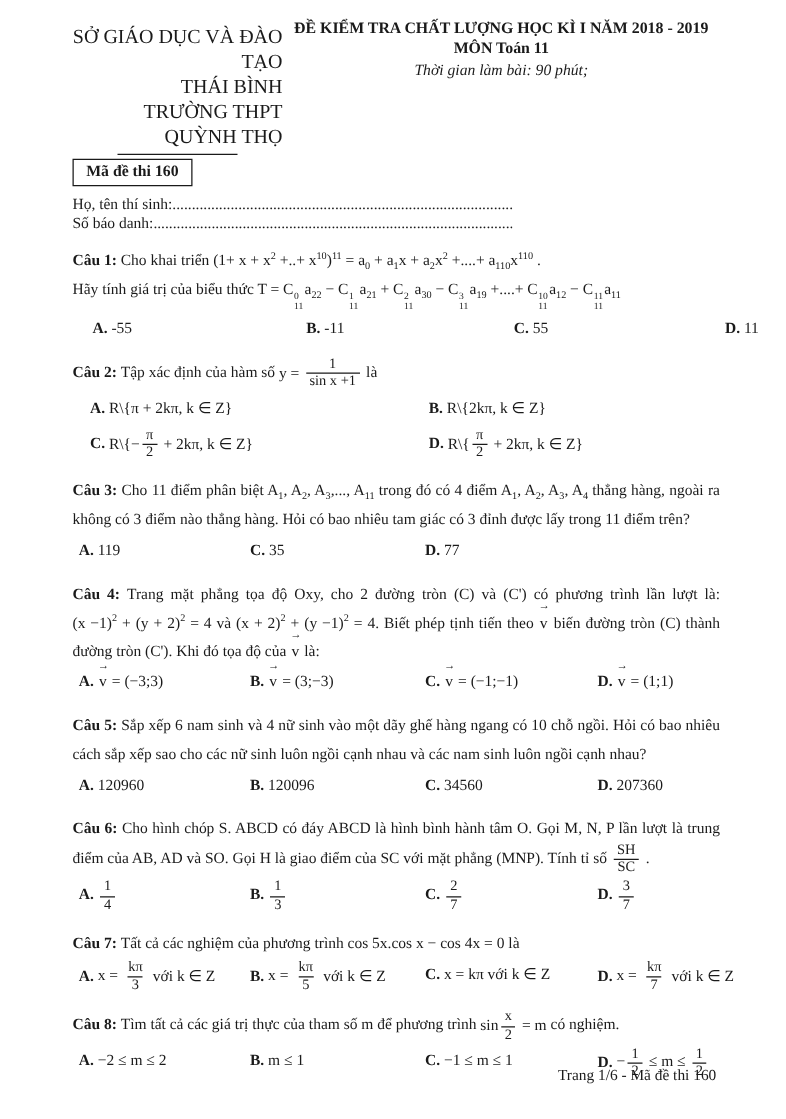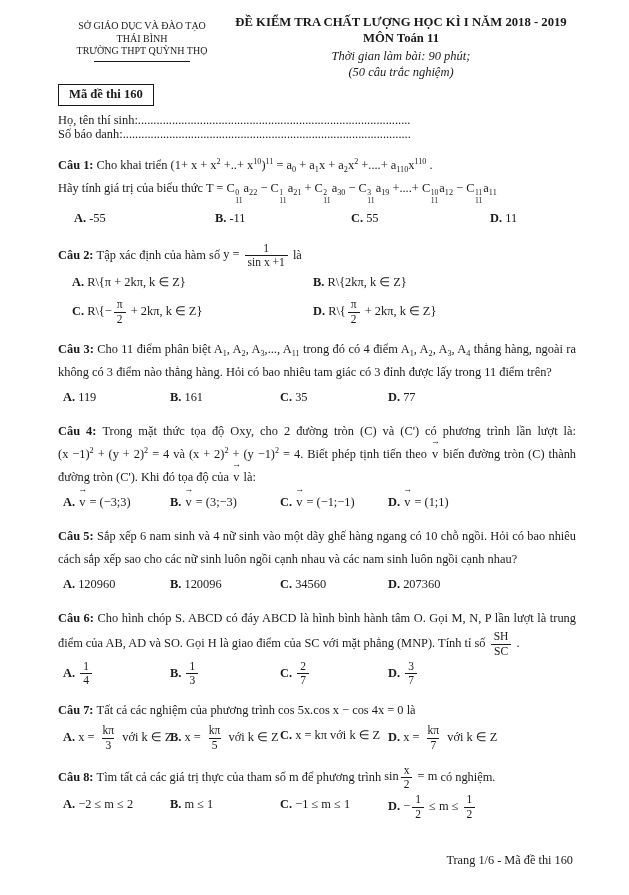--- a/index.html
+++ b/index.html
@@ -2,21 +2,21 @@
 <html><head>
 <meta charset="utf-8">
 <style>
   html,body { margin:0; padding:0; background:#ffffff; }
   body { width:629px; height:895px; font-family:"Liberation Serif", serif; color:#1a1a1a; }
   .page { position:relative; width:629px; height:895px; box-sizing:border-box;
           padding:15px 53px 0 58px; overflow:hidden; background:#ffffff; }
 
   
   header { display:flex; }
-  .hdr-left { width:168px; text-align:center; font-size:10px; line-height:1.25; padding-top:5px; }
+  .hdr-left { width:168px; text-align:right; font-size:16px; line-height:1.25; padding-top:5px; }
   .hr-line { width:96px; border-bottom:1.3px solid #1a1a1a; margin:3px auto 0; }
   .hdr-right { flex:1; text-align:center; }
   .title1 { font-weight:bold; font-size:12.7px; white-space:nowrap; }
   .title2 { font-weight:bold; font-size:12.7px; margin-top:1px; }
   .time, .note { font-style:italic; font-size:12.5px; line-height:1.3;text-align:center; }
   .time { margin-top:2px; }
 
   .code-row { text-align:left; margin-top:3px; height:25px; }
   .code-box { display:inline-block; border:1.4px solid #1a1a1a; padding:2px 10px 3px;
               font-weight:bold; font-size:12.6px; }
@@ -38,21 +38,21 @@
   .frac .num { display:block; padding:0 3px; }
   .frac .den { display:block; padding:0 3px; border-top:1px solid currentColor; }
 
   .ss { display:inline-flex; flex-direction:column; align-items:flex-start;
         font-size:0.62em; line-height:1.05; vertical-align:-0.45em; margin:0 1px 0 0.5px; }
 
   .vec { display:inline-block; position:relative; padding:0 1px; }
   .vec::after { content:"→"; position:absolute; left:0; right:0; top:-0.72em;
                 font-size:0.72em; text-align:center; font-style:normal; line-height:1; }
 
-  .opts { display:grid; margin-top:2px; }
+  .opts { display:grid; margin-top:2px;gap:30px; }
   .opts.row4  { grid-template-columns:107px 110px 108px 1fr; padding-left:5px; }
   .opts.row4w { grid-template-columns:141px 136px 139px 1fr; padding-left:16px; }
   .opts.grid2 { grid-template-columns:241px 1fr; padding-left:14px; row-gap:5px; }
   .opt { line-height:1.8; white-space:nowrap; }
   .opt-label { font-weight:bold; }
 
   footer { position:absolute; right:56px; bottom:27px; font-size:12.3px; }
 </style>
 </head>
 <body>
@@ -63,21 +63,20 @@
     <div class="hdr-left">
       <div>SỞ GIÁO DỤC VÀ ĐÀO TẠO</div>
       <div>THÁI BÌNH</div>
       <div>TRƯỜNG THPT QUỲNH THỌ</div>
       <div class="hr-line"></div>
     </div>
     <div class="hdr-right">
       <div class="title1">ĐỀ KIỂM TRA CHẤT LƯỢNG HỌC KÌ I NĂM 2018 - 2019</div>
       <div class="title2">MÔN Toán 11</div>
       <div class="time">Thời gian làm bài: 90 phút;</div>
-      <div class="note">(50 câu trắc nghiệm)</div>
     </div>
   </header>
 
   <div class="code-row">
     <span class="code-box">Mã đề thi 160</span>
   </div>
 
   <div class="name-block">
     <div class="name-line">
       <span>Họ, tên thí sinh:</span><span class="dots">..........................................................................................................</span>
@@ -132,27 +131,26 @@
                 <span class="num">π</span>
                 <span class="den">2</span>
               </span> + 2kπ, k ∈ Z}</span></span>
         </div>
       </div>
       <div class="question">
         <div class="q-line just"><span class="q-label">Câu 3: </span><span class="trun">Cho 11 điểm phân biệt </span><span class="mrun">A<sub>1</sub>, A<sub>2</sub>, A<sub>3</sub>,..., A<sub>11</sub></span><span class="trun"> trong đó có 4 điểm </span><span class="mrun">A<sub>1</sub>, A<sub>2</sub>, A<sub>3</sub>, A<sub>4</sub></span><span class="trun"> thẳng hàng, ngoài ra</span></div>
         <div class="q-line"><span class="trun">không có 3 điểm nào thẳng hàng. Hỏi có bao nhiêu tam giác có 3 đỉnh được lấy trong 11 điểm trên?</span></div>
         <div class="opts row4">
           <span class="opt"><span class="opt-label">A. </span><span class="trun">119</span></span>
-          <span class="opt"><span class="opt-label">B. </span><span class="trun">161</span></span>
           <span class="opt"><span class="opt-label">C. </span><span class="trun">35</span></span>
           <span class="opt"><span class="opt-label">D. </span><span class="trun">77</span></span>
         </div>
       </div>
       <div class="question">
-        <div class="q-line just"><span class="q-label">Câu 4: </span><span class="trun">Trong mặt thức tọa độ </span><span class="mrun">Oxy</span><span class="trun">, cho 2 đường tròn (C) và (C') có phương trình lần lượt là:</span></div>
+        <div class="q-line just"><span class="q-label">Câu 4: </span><span class="trun">Trang mặt phẳng tọa độ </span><span class="mrun">Oxy</span><span class="trun">, cho 2 đường tròn (C) và (C') có phương trình lần lượt là:</span></div>
         <div class="q-line just"><span class="mrun">(x −1)<sup>2</sup> + (y + 2)<sup>2</sup> = 4</span><span class="trun"> và </span><span class="mrun">(x + 2)<sup>2</sup> + (y −1)<sup>2</sup> = 4</span><span class="trun">. Biết phép tịnh tiến theo </span><span class="mrun"><span class="vec">v</span></span><span class="trun"> biến đường tròn (C) thành</span></div>
         <div class="q-line"><span class="trun">đường tròn (C'). Khi đó tọa độ của </span><span class="mrun"><span class="vec">v</span></span><span class="trun"> là:</span></div>
         <div class="opts row4">
           <span class="opt"><span class="opt-label">A. </span><span class="mrun"><span class="vec">v</span> = (−3;3)</span></span>
           <span class="opt"><span class="opt-label">B. </span><span class="mrun"><span class="vec">v</span> = (3;−3)</span></span>
           <span class="opt"><span class="opt-label">C. </span><span class="mrun"><span class="vec">v</span> = (−1;−1)</span></span>
           <span class="opt"><span class="opt-label">D. </span><span class="mrun"><span class="vec">v</span> = (1;1)</span></span>
         </div>
       </div>
       <div class="question">

